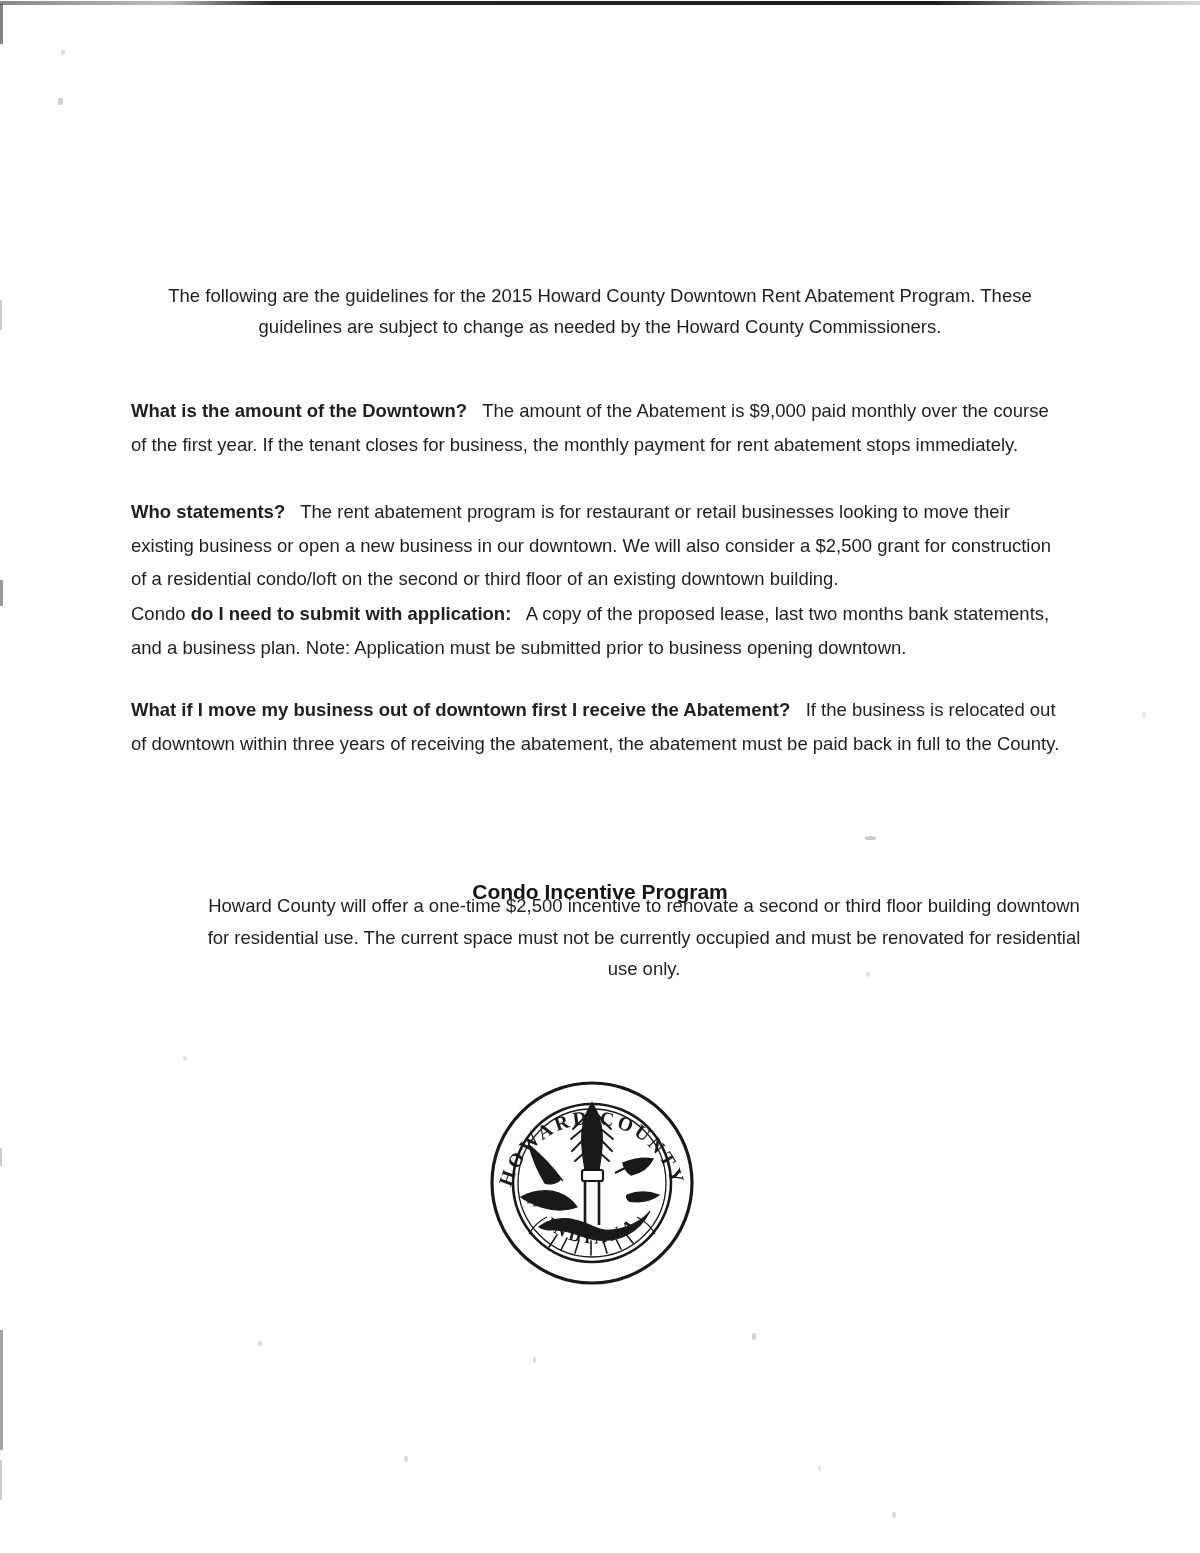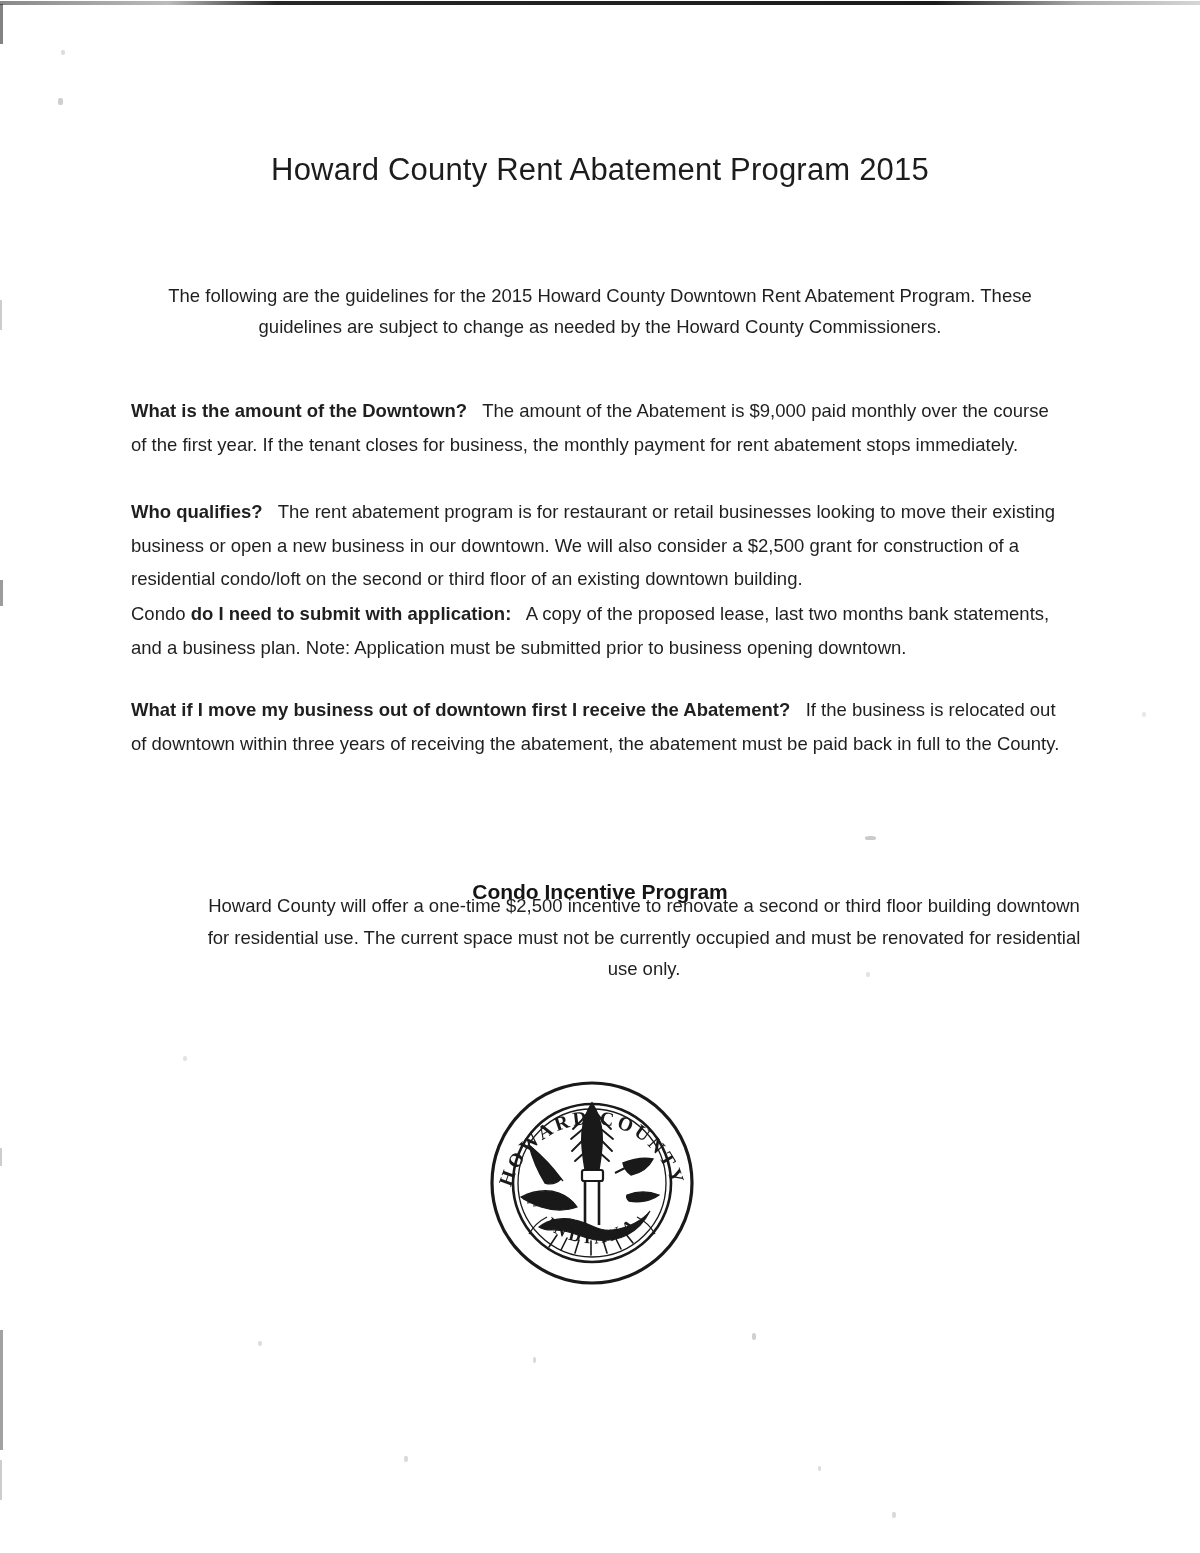--- a/index.html
+++ b/index.html
@@ -142,31 +142,30 @@
   <div class="speck" style="left:866px;top:972px;width:4px;height:5px;opacity:.3;"></div>
   <div class="speck" style="left:183px;top:1056px;width:4px;height:5px;opacity:.3;"></div>
   <div class="speck" style="left:258px;top:1341px;width:4px;height:5px;opacity:.35;"></div>
   <div class="speck" style="left:533px;top:1357px;width:3px;height:6px;opacity:.4;"></div>
   <div class="speck" style="left:752px;top:1333px;width:4px;height:7px;opacity:.5;"></div>
   <div class="speck" style="left:892px;top:1512px;width:4px;height:6px;opacity:.4;"></div>
   <div class="speck" style="left:404px;top:1456px;width:4px;height:6px;opacity:.4;"></div>
   <div class="speck" style="left:818px;top:1466px;width:3px;height:5px;opacity:.35;"></div>
   <div class="speck" style="left:1142px;top:712px;width:4px;height:5px;opacity:.25;"></div>
 
-  <div class="doc-title">Howard County Rent Abatement Program 2015</div>
 
   <div class="intro">The following are the guidelines for the 2015 Howard County Downtown Rent Abatement Program. These guidelines are subject to change as needed by the Howard County Commissioners.</div>
 
   <div class="body-block p1">
     <b>What is the amount of the Downtown?</b>
     <span>&nbsp; </span><span>The amount of the Abatement is $9,000 paid monthly over the course of the first year.  If the tenant closes for business, the monthly payment for rent abatement stops immediately.</span>
   </div>
 
   <div class="body-block p2">
-    <b>Who qualifies?</b>
+    <b>Who statements?</b>
     <span>&nbsp; </span><span>The rent abatement program is for restaurant or retail businesses looking to move their existing business or open a new business in our downtown.  We will also consider a $2,500 grant for construction of a residential condo/loft on the second or third floor of an existing downtown building.</span>
   </div>
 
   <div class="body-block p3">
     <span>Condo </span><b>do I need to submit with application:</b>
     <span>&nbsp; </span><span>A copy of the proposed lease, last two months bank statements, and a business plan. Note: Application must be submitted prior to business opening downtown.</span>
   </div>
 
   <div class="body-block p4">
     <b>What if I move my business out of downtown first I receive the Abatement?</b>

